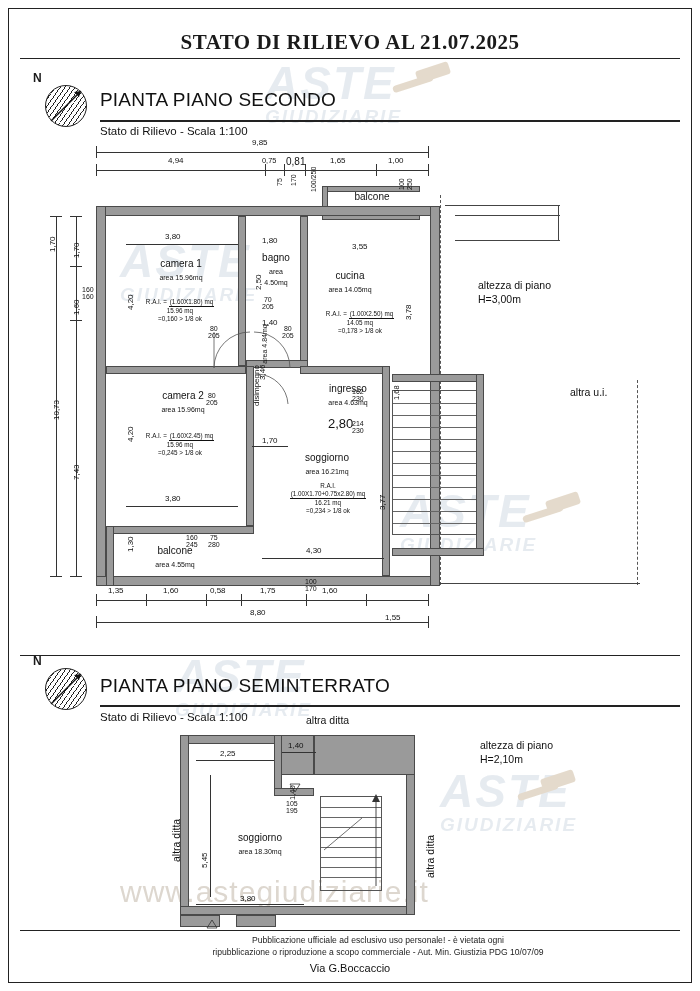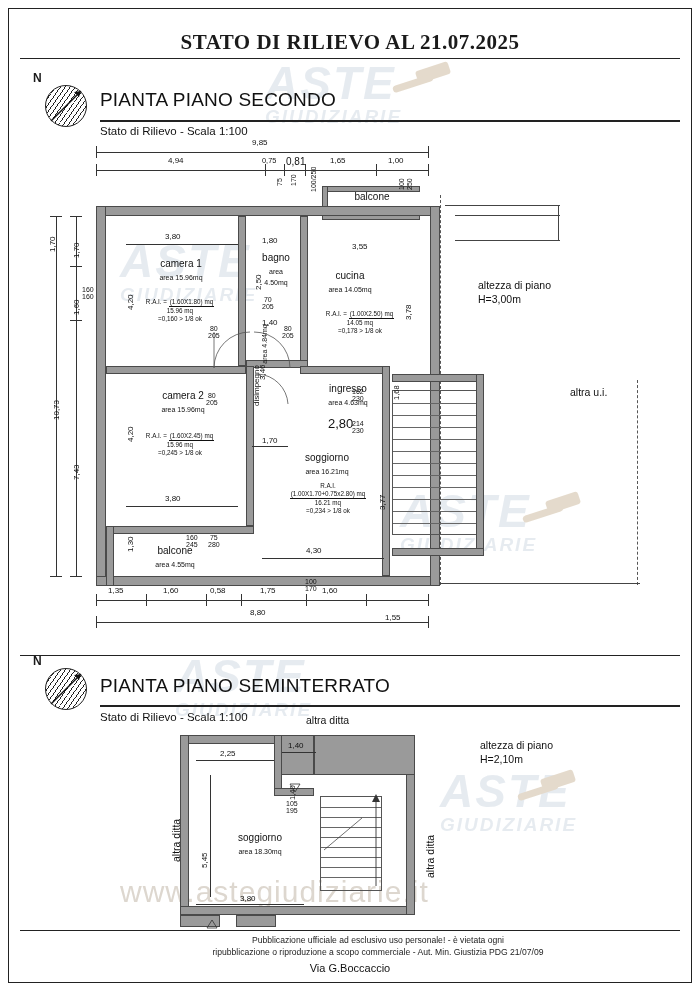--- a/index.html
+++ b/index.html
@@ -421,16 +421,16 @@
       <polygon points="2,2 12,2 7,10" fill="none" stroke="#333" stroke-width="0.8"></polygon>
     </svg>
     <svg class="abs" style="left:205px;top:918px;width:14px;height:12px;">
       <polygon points="2,10 12,10 7,2" fill="none" stroke="#333" stroke-width="0.8"></polygon>
     </svg>
   </div>
 
   <div class="rule hr5"></div>
   <div class="footer" style="top:934px;">
     <span>Pubblicazione ufficiale ad esclusivo uso personale! - è vietata ogni</span><br>
-    <span>ripubblicazione o riproduzione a scopo commerciale - Aut. Min. Giustizia PDG 21/07/09</span>
+    <span>ripubblicazione o riproduzione a scopo commerciale - Aut. Min. Giustizia PDG 10/07/09</span>
   </div>
   <div class="via" style="top:962px;">Via G.Boccaccio</div>
 </div>
 
 </body></html>

